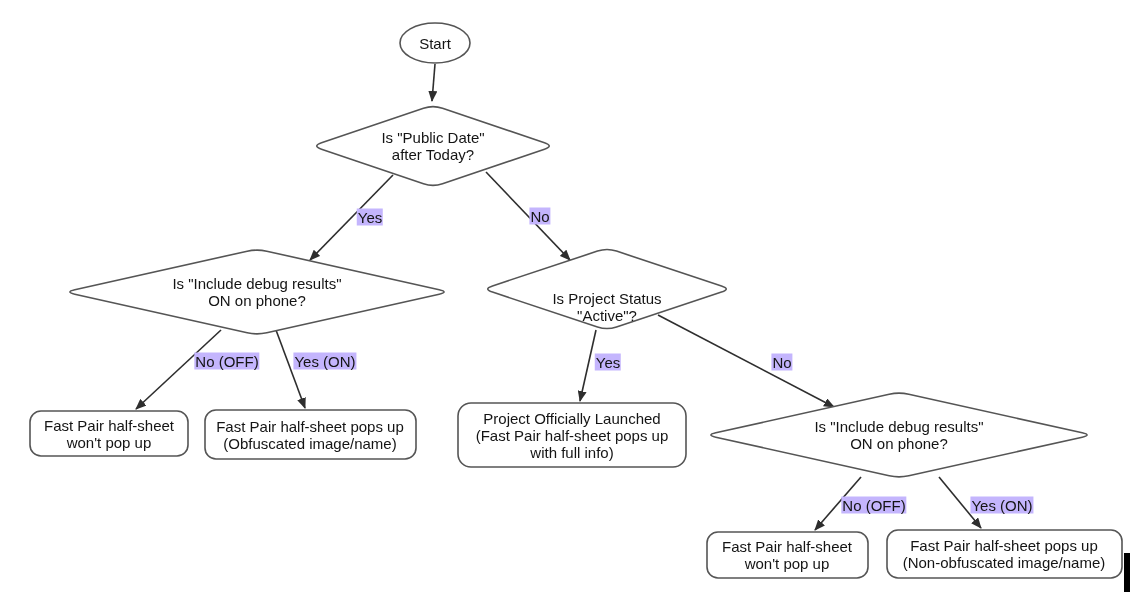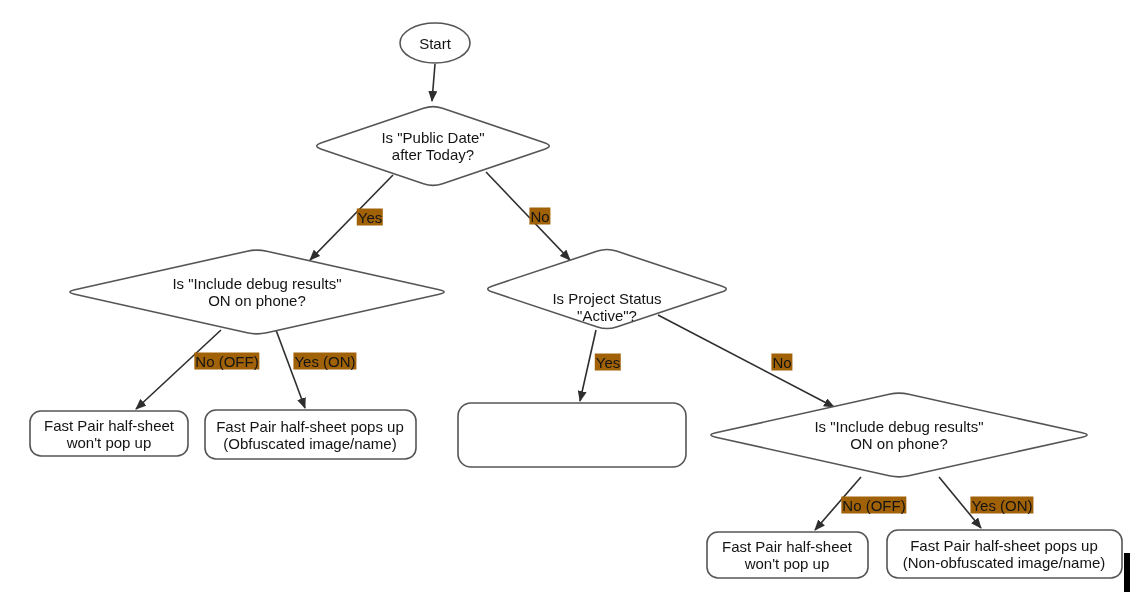--- a/index.html
+++ b/index.html
@@ -33,21 +33,21 @@
   .node-label, .edge-label {
     position: absolute;
     transform: translate(-50%, -50%);
     white-space: pre;
     text-align: center;
     font-size: 15px;
     line-height: 17px;
     color: #141414;
   }
   .edge-label {
-    background: #a16207;
+    background: #c4b5fd;
     padding: 0 1px;
   }
   .cursor-bar {
     position: absolute;
     left: 1124px;
     top: 553px;
     width: 6px;
     height: 39px;
     background: #000000;
   }
@@ -98,20 +98,23 @@
   <div class="node-label" style="left:257px; top:292px;">Is "Include debug results"
 ON on phone?</div>
   <div class="node-label" style="left:607px; top:289px;margin-top:18px;">Is Project Status
 "Active"?</div>
   <div class="node-label" style="left:899px; top:435px;">Is "Include debug results"
 ON on phone?</div>
   <div class="node-label" style="left:109px; top:434px;">Fast Pair half-sheet
 won't pop up</div>
   <div class="node-label" style="left:310px; top:435px;">Fast Pair half-sheet pops up
 (Obfuscated image/name)</div>
+  <div class="node-label" style="left:572px; top:435px;">Project Officially Launched
+(Fast Pair half-sheet pops up
+with full info)</div>
   <div class="node-label" style="left:787px; top:555px;">Fast Pair half-sheet
 won't pop up</div>
   <div class="node-label" style="left:1004px; top:554px;">Fast Pair half-sheet pops up
 (Non-obfuscated image/name)</div>
 
   <div class="edge-label" style="left:370px; top:217px;">Yes</div>
   <div class="edge-label" style="left:540px; top:216px;">No</div>
   <div class="edge-label" style="left:227px; top:361px;">No (OFF)</div>
   <div class="edge-label" style="left:325px; top:361px;">Yes (ON)</div>
   <div class="edge-label" style="left:608px; top:362px;">Yes</div>

